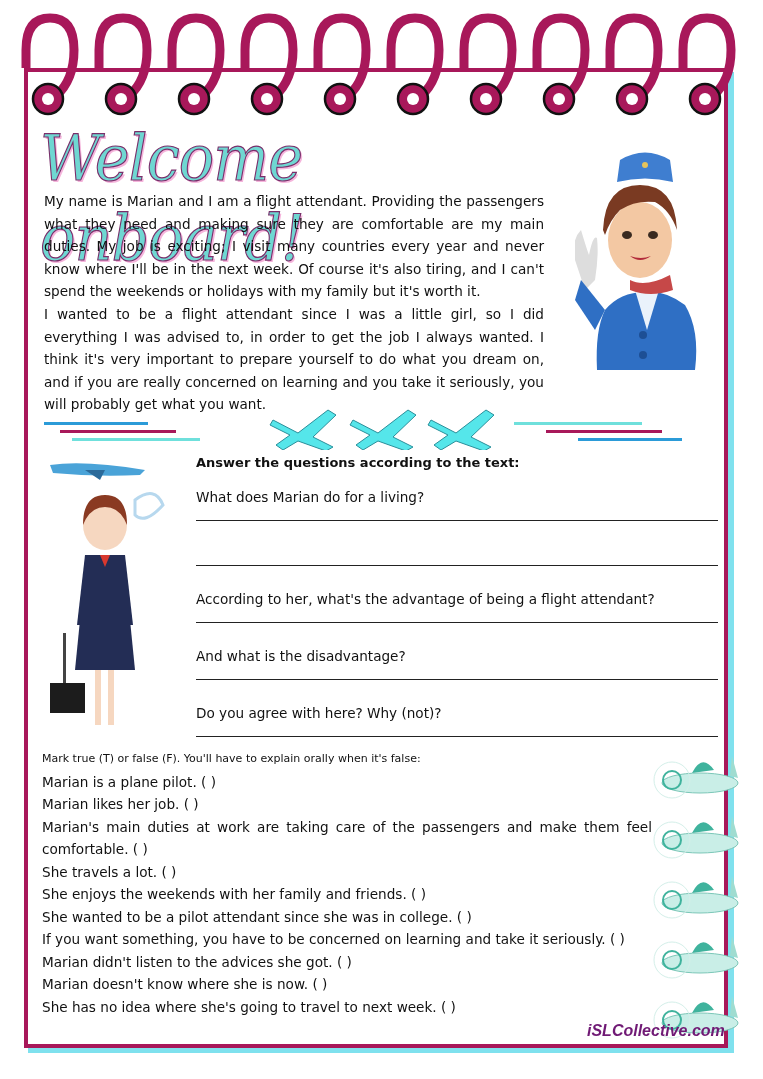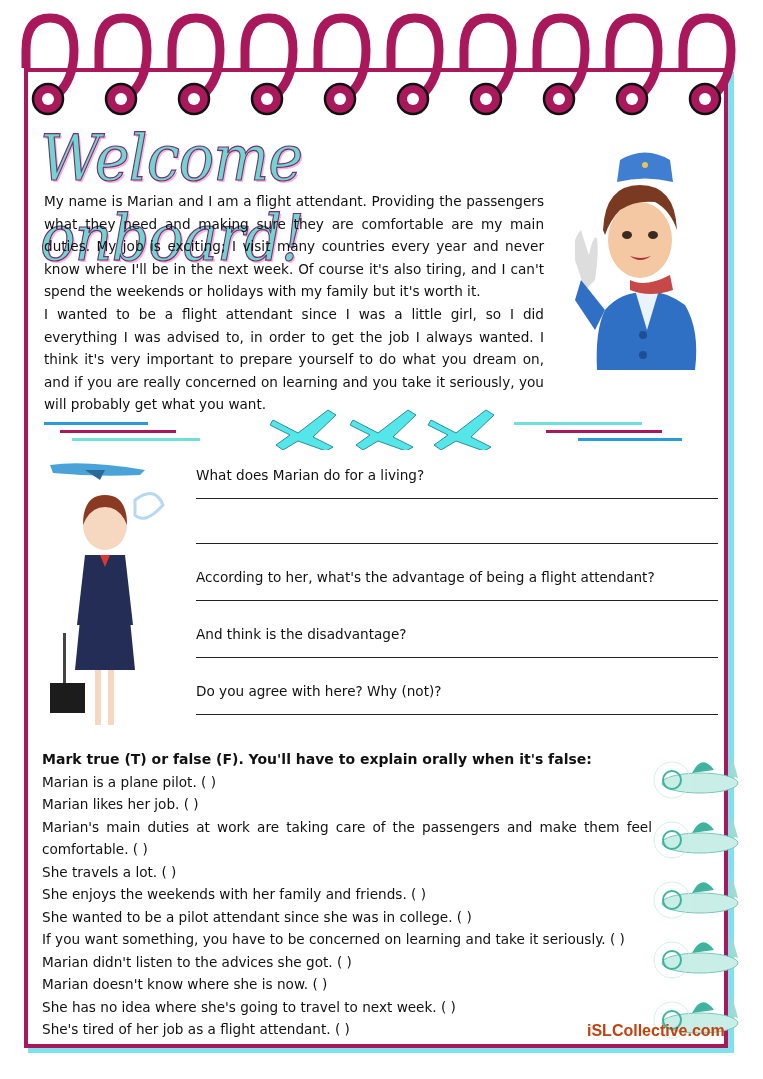--- a/index.html
+++ b/index.html
@@ -20,25 +20,25 @@
   .intro p { margin: 0; }
   .attendant-top { position: absolute; left: 575px; top: 130px; width: 130px; height: 240px; }
   .divider { position: absolute; top: 400px; left: 0; width: 763px; height: 50px; }
   .qa { position: absolute; left: 196px; top: 452px; width: 522px; }
   .qa-head { font-weight: bold; font-size: 13px; line-height: 22px; height: 22px; }
   .qa-item { height: 45px; position: relative; }
   .qa-q { font-size: 13.6px; line-height: 22px; margin-top: 12px; }
   .qa-line { position: absolute; left: 0; right: 0; bottom: 10px; border-bottom: 1.5px solid #222; }
   .attendant-left { position: absolute; left: 45px; top: 455px; width: 120px; height: 280px; }
   .tf { position: absolute; left: 42px; top: 748px; width: 610px; }
-  .tf-head { font-weight: bold; font-size: 14px; line-height: 22.5px; }
+  .tf-head { font-weight: normal; font-size: 11px; line-height: 22.5px; }
   .tf-item { font-size: 13.6px; line-height: 22.5px; text-align: justify; }
   .planes-right { position: absolute; left: 652px; top: 748px; width: 90px; height: 300px; }
   .watermark { position: absolute; left: 587px; top: 1022px; font-family: "Liberation Sans", sans-serif;
-               font-weight: bold; font-size: 16px; color: #c2410c; }
+               font-weight: bold; font-size: 16px; color: #701a75; font-style: italic; }
 </style>
 </head>
 <body>
 
 <div class="page-shadow"></div>
 <div class="page"></div>
 
 <svg class="rings" viewBox="0 0 763 130">
   <g id="ringset">
       <path d="M56 96 Q74 80 74 50 Q74 18 50 18 Q26 18 26 50 L26 68" fill="none" stroke="#a8185a" stroke-width="9"></path>
@@ -129,54 +129,54 @@
   <path d="M40 100 L80 100 L88 170 L32 170Z" fill="#232d55"></path>
   <path d="M35 165 L85 165 L90 215 L30 215Z" fill="#232d55"></path>
   <path d="M55 100 L60 112 L65 100Z" fill="#d8382e"></path>
   <rect x="50" y="215" width="6" height="55" fill="#f6d7c0"></rect>
     <rect x="63" y="215" width="6" height="55" fill="#f6d7c0"></rect>
   <rect x="18" y="178" width="3" height="50" fill="#444"></rect>
   <rect x="5" y="228" width="35" height="30" fill="#1c1c1c"></rect>
 </svg>
 
 <div class="qa">
+  <div class="qa-head">Answer the questions according to the text:</div>
   <div class="qa-item">
     <div class="qa-q">What does Marian do for a living?</div>
     <div class="qa-line"></div>
   </div>
   <div class="qa-item">
     <div class="qa-line"></div>
   </div>
   <div class="qa-item">
     <div class="qa-q">According to her, what's the advantage of being a flight attendant?</div>
     <div class="qa-line"></div>
   </div>
   <div class="qa-item">
-    <div class="qa-q">And think is the disadvantage?</div>
+    <div class="qa-q">And what is the disadvantage?</div>
     <div class="qa-line"></div>
   </div>
   <div class="qa-item">
     <div class="qa-q">Do you agree with here? Why (not)?</div>
     <div class="qa-line"></div>
   </div>
 </div>
 
 <div class="tf">
   <div class="tf-head">Mark true (T) or false (F). You'll have to explain orally when it's false:</div>
   <div class="tf-item">Marian is a plane pilot. (   )</div>
   <div class="tf-item">Marian likes her job. (   )</div>
   <div class="tf-item">Marian's main duties at work are taking care of the passengers and make them feel comfortable. (   )</div>
   <div class="tf-item">She travels a lot. (   )</div>
   <div class="tf-item">She enjoys the weekends with her family and friends. (   )</div>
   <div class="tf-item">She wanted to be a pilot attendant since she was in college. (   )</div>
   <div class="tf-item">If you want something, you have to be concerned on learning and take it seriously. (   )</div>
   <div class="tf-item">Marian didn't listen to the advices she got. (   )</div>
   <div class="tf-item">Marian doesn't know where she is now. (   )</div>
   <div class="tf-item">She has no idea where she's going to travel to next week. (   )</div>
-  <div class="tf-item">She's tired of her job as a flight attendant. (   )</div>
 </div>
 
 <svg class="planes-right" viewBox="0 0 90 300">
   <g id="planecol">
       <g>
         <ellipse cx="48" cy="35" rx="38" ry="10" fill="#c9eee7" stroke="#7cc7b8"></ellipse>
       <path d="M40 25 Q50 5 62 22Z" fill="#3fb39d"></path>
       <path d="M78 28 L80 8 L86 30Z" fill="#9fdcd0"></path>
       <circle cx="20" cy="32" r="9" fill="none" stroke="#3fb39d" stroke-width="2"></circle>
       <circle cx="20" cy="32" r="18" fill="none" stroke="#d4efe9" stroke-width="1"></circle>

